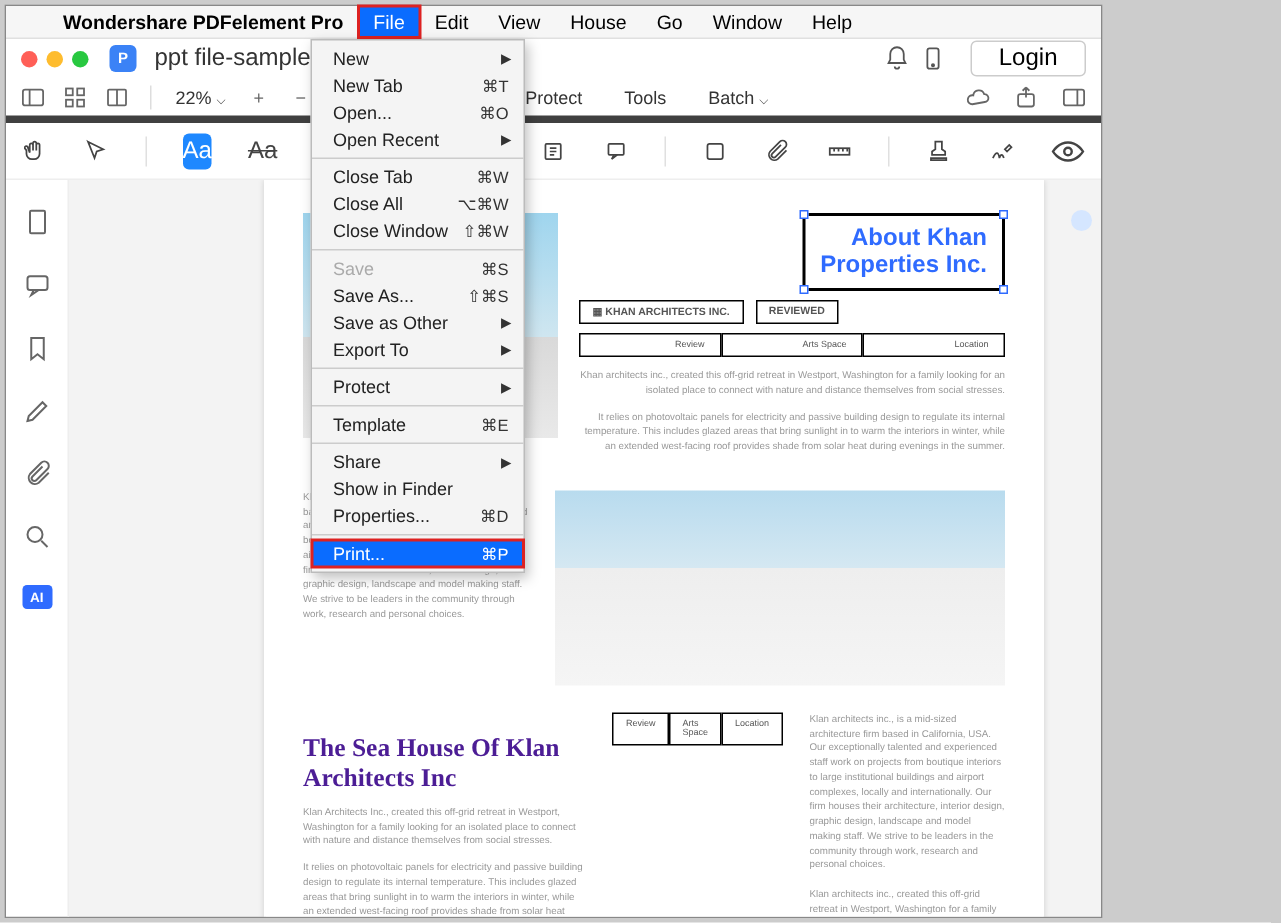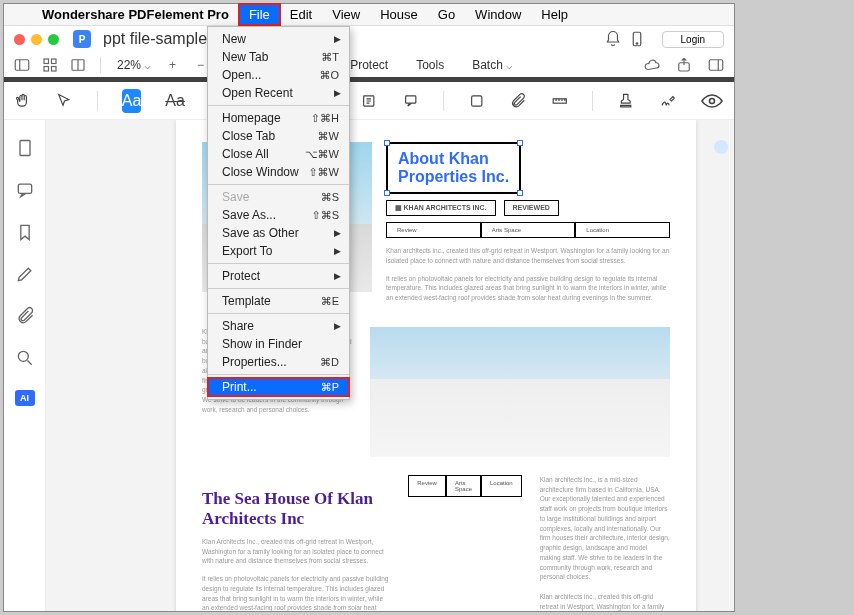--- a/index.html
+++ b/index.html
@@ -14,21 +14,21 @@
 .menubar .mitem.open { background: #0a6cff; color: #fff; outline: 2px solid #d22; outline-offset: -1px; }
 
 
 .winchrome { height: 26px; display: flex; align-items: center; padding: 0 10px; gap: 6px; background: #fff; }
 .dot { width: 11px; height: 11px; border-radius: 50%; }
 .dot.r { background: #ff5f57; } .dot.y { background: #febc2e; } .dot.g { background: #28c840; }
 .appicon { width:18px;height:18px;background:#3b82f6;border-radius:4px;margin-left:8px;display:flex;align-items:center;justify-content:center;color:#fff;font-size:10px;font-weight:700; }
 .tabname { font-size: 16px; color: #333; margin-left: 6px; }
 .winchrome .spacer { flex: 1; }
 .ico { width: 18px; height: 18px; display: inline-flex; align-items: center; justify-content: center; color: #555; font-size: 14px; }
-.loginbtn { margin-left: 10px; border: 1px solid #ccc; border-radius: 4px; padding: 2px 18px; font-size: 10px; background: #fff; }
+.loginbtn { margin-left: 10px; border: 1px solid #ccc; border-radius: 4px; padding: 2px 18px; font-size: 16px; background: #fff; }
 
 
 .tb1 { height: 30px; display:flex; align-items:center; padding: 0 8px; gap: 8px; border-bottom: 5px solid #404040; font-size: 12px; color:#333; }
 .tb1 .sep { width:1px; height:16px; background:#ddd; margin:0 4px; }
 .tb1 .ticon { width:20px;height:20px;display:inline-flex;align-items:center;justify-content:center;border:1px solid transparent;border-radius:3px;color:#666; }
 .tb1 .zoomsel { padding: 0 4px; }
 .tb1 .tabword { padding: 0 10px; }
 .tb1 .right { margin-left: auto; display:flex; gap:12px; }
 
 
@@ -42,21 +42,21 @@
 .leftrail { position:absolute; left:0; top:116px; width:42px; bottom:0; background:#fff; border-right:1px solid #eee; display:flex; flex-direction:column; align-items:center; gap:22px; padding-top:18px; }
 .leftrail .lico { width:20px;height:20px;color:#666;display:flex;align-items:center;justify-content:center;font-size:15px; }
 .leftrail .ai { width:20px;height:16px;background:#2f6bff;color:#fff;font-size:9px;font-weight:700;border-radius:3px;display:flex;align-items:center;justify-content:center; }
 
 
 .canvas { position:absolute; left:42px; right:0; top:116px; bottom:0; background:#f3f3f3; overflow:hidden; }
 .page { position:absolute; left:130px; top:0; width:520px; bottom:-200px; background:#fff; box-shadow:0 0 4px rgba(0,0,0,.15); }
 
 
 .doc { padding: 22px 26px; font-size: 9px; color:#555; }
-.doc .hero { display:flex; gap:14px; margin-bottom:16px; }
+.doc .hero { display:flex; gap:14px; margin-bottom:16px;text-align:right; }
 .doc .heroimg { width:170px; height:150px; background:linear-gradient(180deg,#9fd5ee 0%,#cfe6f0 55%,#d9d9d9 55%,#e9e9e9 100%); }
 .doc .herohead { border:2px solid #000; padding:6px 10px; font-family: Georgia, serif; font-weight:700; font-size:16px; color:#2f6bff; display:inline-block; position:relative; }
 .doc .selhandle { position:absolute;width:6px;height:6px;background:#fff;border:1px solid #2f6bff; }
 .doc .meta { display:flex; gap:8px; margin-top:6px; }
 .doc .metabox { border:1px solid #000; padding:3px 8px; font-size:7px; font-weight:700; }
 .doc .threebox { display:flex; margin-top:6px; }
 .doc .threebox div { border:1px solid #000; padding:4px 10px; font-size:6px; flex:1; }
 .doc .para { font-size:6.5px; line-height:1.5; color:#999; margin:8px 0; }
 .doc .row2 { display:flex; gap:18px; margin-top:10px; }
 .doc .col { flex:1; font-size:6.5px; line-height:1.5; color:#999; }
@@ -348,24 +348,20 @@
       <div class="mi">
         <span>Open...</span>
         <span class="sc">⌘O</span>
       </div>
       <div class="mi">
         <span>Open Recent</span>
         <span class="arrow">▶</span>
       </div>
       <hr>
       <div class="mi">
-        <span>Homepage</span>
-        <span class="sc">⇧⌘H</span>
-      </div>
-      <div class="mi">
         <span>Close Tab</span>
         <span class="sc">⌘W</span>
       </div>
       <div class="mi">
         <span>Close All</span>
         <span class="sc">⌥⌘W</span>
       </div>
       <div class="mi">
         <span>Close Window</span>
         <span class="sc">⇧⌘W</span>

